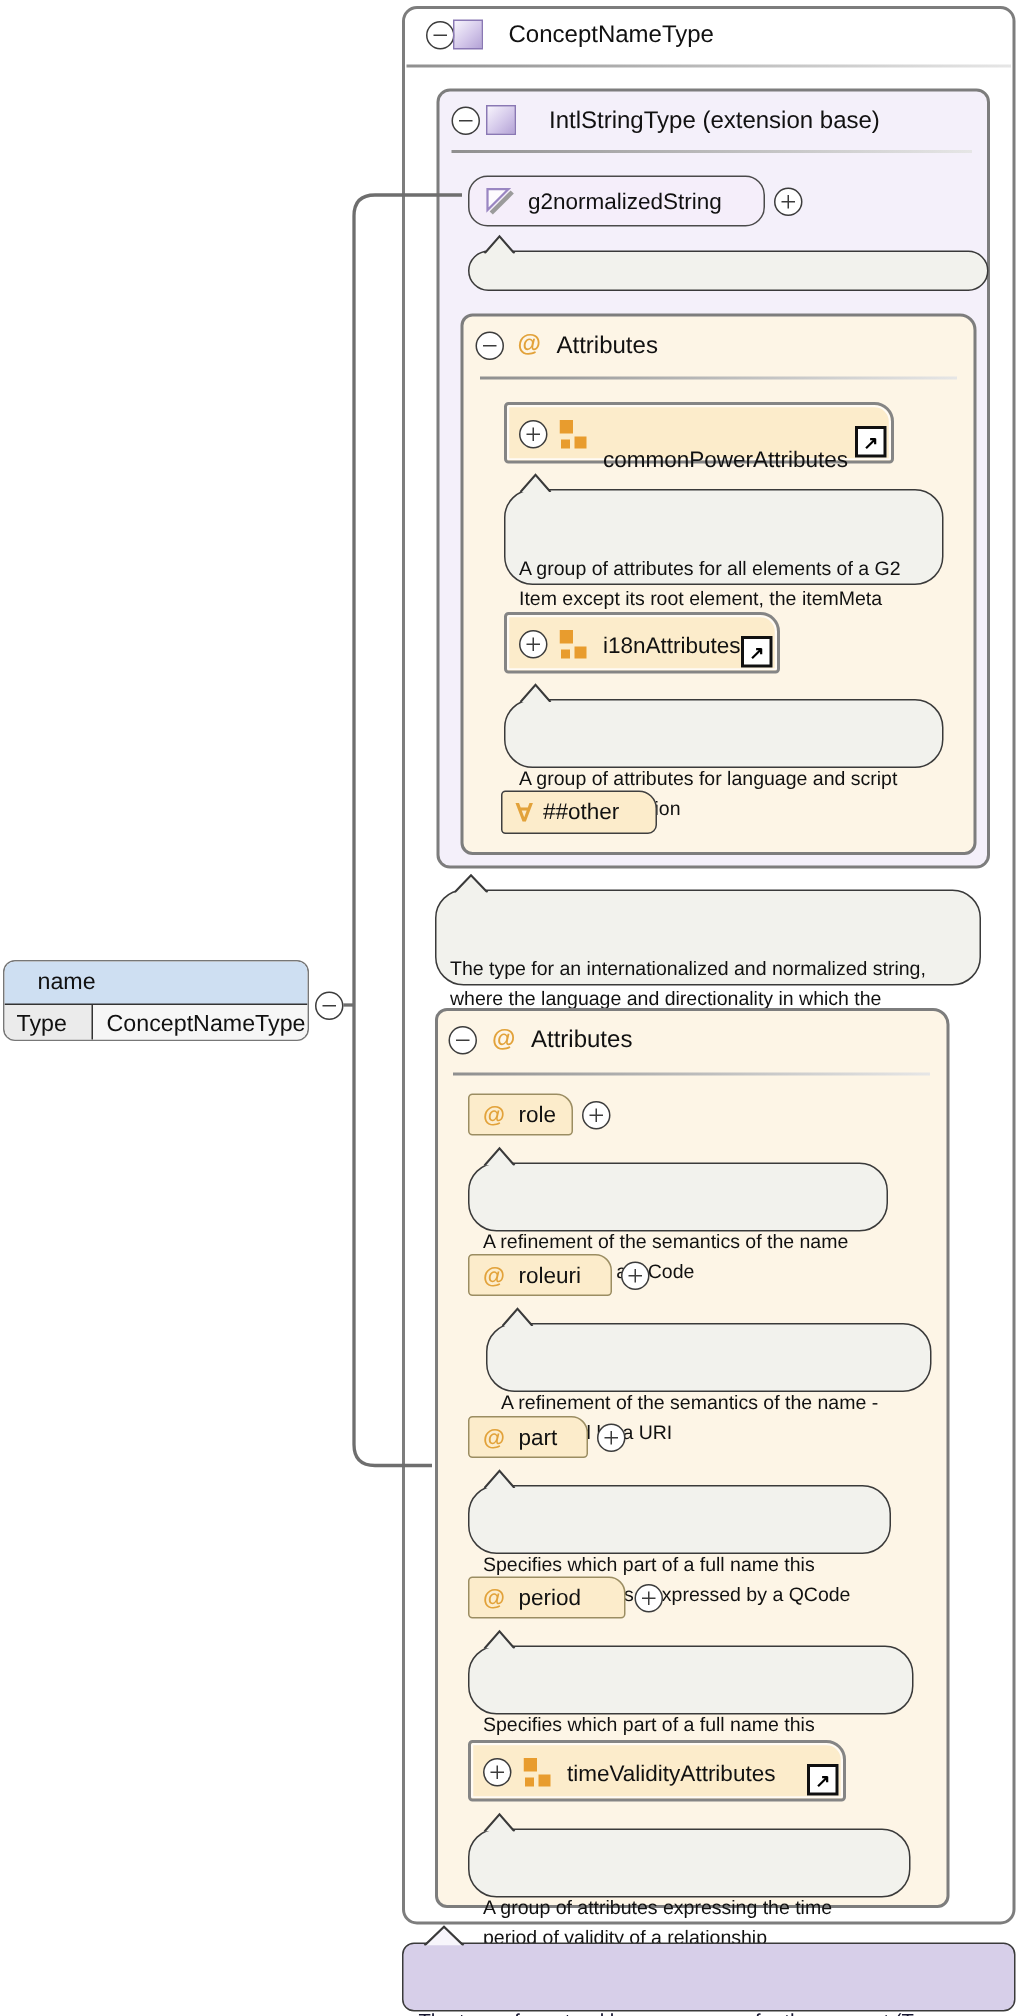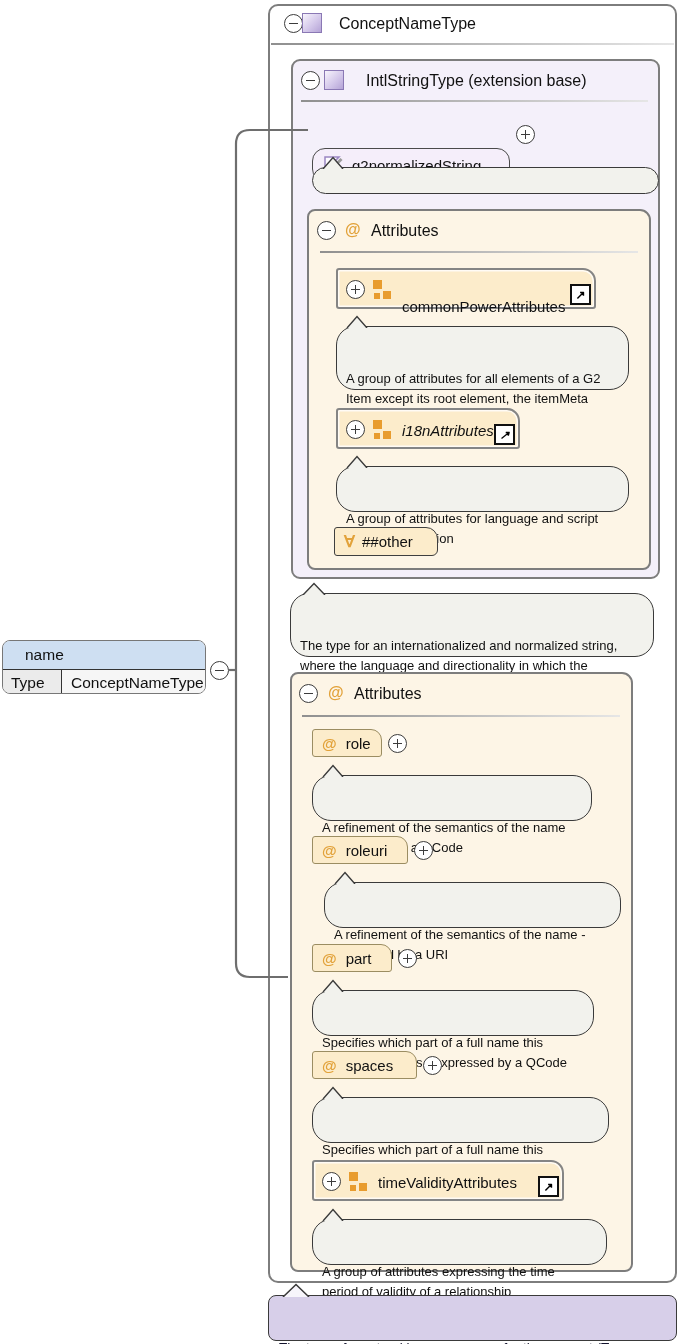--- a/index.html
+++ b/index.html
@@ -21,21 +21,21 @@
   .toggle{width:19px;height:19px;border:1.6px solid #3c3c3c;border-radius:50%;background:#fff;}
   .toggle::before{content:"";position:absolute;left:4px;right:4px;top:50%;margin-top:-0.8px;height:1.6px;background:#3c3c3c;}
   .toggle.plus::after{content:"";position:absolute;top:4px;bottom:4px;left:50%;margin-left:-0.8px;width:1.6px;background:#3c3c3c;}
 
   
   .ctype-icon{width:20px;height:20px;border:1px solid #8a78b4;
     background:linear-gradient(135deg,#f7f4fc 0%,#d4c8ea 55%,#b4a3d6 100%);}
 
   
   .stype-box{background:#f5eefa;border:1.6px solid #4a4a4a;border-radius:13px;
-    display:flex;align-items:center;gap:9px;padding-left:10px;margin-top:31px;}
+    display:flex;align-items:center;gap:9px;padding-left:10px;}
   .abox{background:#fceccb;border:1.4px solid #9b8d62;border-radius:3px 11px 3px 3px;
     display:flex;align-items:center;gap:9px;padding-left:9px;font-size:15px;}
   .gbox{background:#fceccb;border:2px solid #858585;border-radius:3px 13px 3px 3px;
     box-shadow:inset 0 0 0 1.5px rgba(255,255,255,.8);}
   .other-box{background:#fceccb;border:1.5px solid #3f3f3f;border-radius:3px 12px 6px 3px;
     display:flex;align-items:center;gap:7px;padding-left:9px;font-size:15px;}
 
   .at{color:#e2a23a;font-size:15px;font-weight:bold;}
   .forall{color:#e2a23a;font-size:16px;font-weight:bold;}
 
@@ -113,21 +113,21 @@
         <div class="abs tip" style="left:27px;top:115px;width:293px;height:64px;">
           <svg class="ptr" width="24" height="13">
             <path d="M2,13 L12,1.5 L22,13 Z" fill="#f2f2ed"></path>
             <path d="M2,13 L12,1.5 L22,13" fill="none" stroke="#3a3a3a" stroke-width="1.4"></path>
           </svg>
           <span>A group of attributes for all elements of a G2
 Item except its root element, the itemMeta
 element and all of its...</span>
         </div>
 
-        <div class="abs gbox" style="left:27px;top:197px;width:184px;height:41px;font-style:italic;">
+        <div class="abs gbox" style="left:27px;top:197px;width:184px;height:41px;">
           <div class="abs toggle plus" style="left:8px;top:10px;"></div>
           <svg class="abs" style="left:35px;top:10px;" width="19" height="20">
             <rect x="0" y="0" width="9" height="9" fill="#e89c2e"></rect>
             <rect x="1" y="13" width="6" height="6" fill="#e89c2e"></rect>
             <rect x="10" y="11" width="8" height="8" fill="#e89c2e"></rect>
           </svg>
           <div class="abs lbl" style="left:64px;top:11px;">i18nAttributes</div>
           <div class="link-icon">↗</div>
         </div>
         <div class="abs tip" style="left:27px;top:255px;width:293px;height:46px;">
@@ -199,21 +199,21 @@
         <svg class="ptr" width="24" height="13">
           <path d="M2,13 L12,1.5 L22,13 Z" fill="#f2f2ed"></path>
           <path d="M2,13 L12,1.5 L22,13" fill="none" stroke="#3a3a3a" stroke-width="1.4"></path>
         </svg>
         <span>Specifies which part of a full name this
 property provides - expressed by a QCode</span>
       </div>
 
       <div class="abs abox" style="left:20px;top:377px;width:105px;height:28px;">
         <span class="at">@</span>
-        <span>spaces</span>
+        <span>period</span>
       </div>
       <div class="abs toggle plus" style="left:131px;top:382px;"></div>
       <div class="abs tip" style="left:20px;top:423px;width:297px;height:46px;">
         <svg class="ptr" width="24" height="13">
           <path d="M2,13 L12,1.5 L22,13 Z" fill="#f2f2ed"></path>
           <path d="M2,13 L12,1.5 L22,13" fill="none" stroke="#3a3a3a" stroke-width="1.4"></path>
         </svg>
         <span>Specifies which part of a full name this
 property provides - expressed by a URI</span>
       </div>

